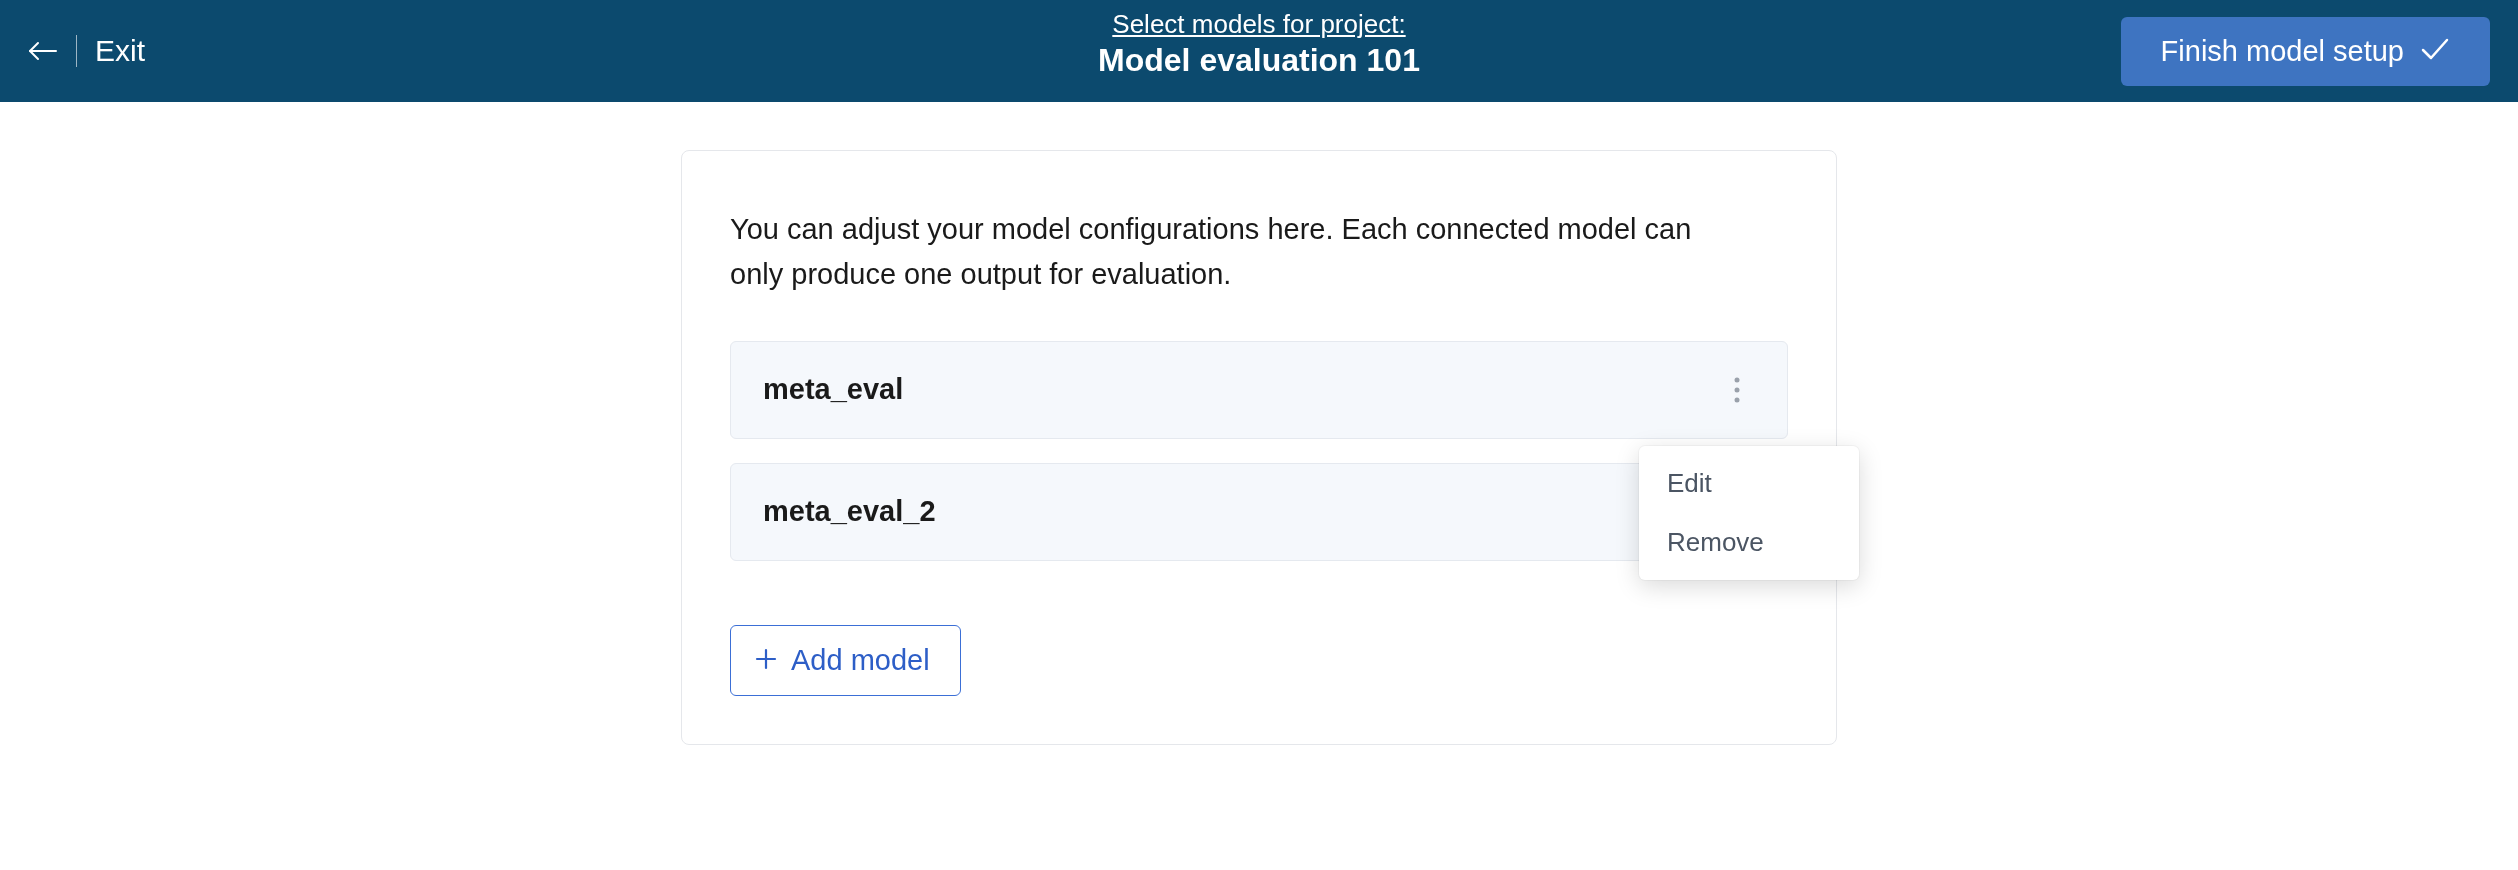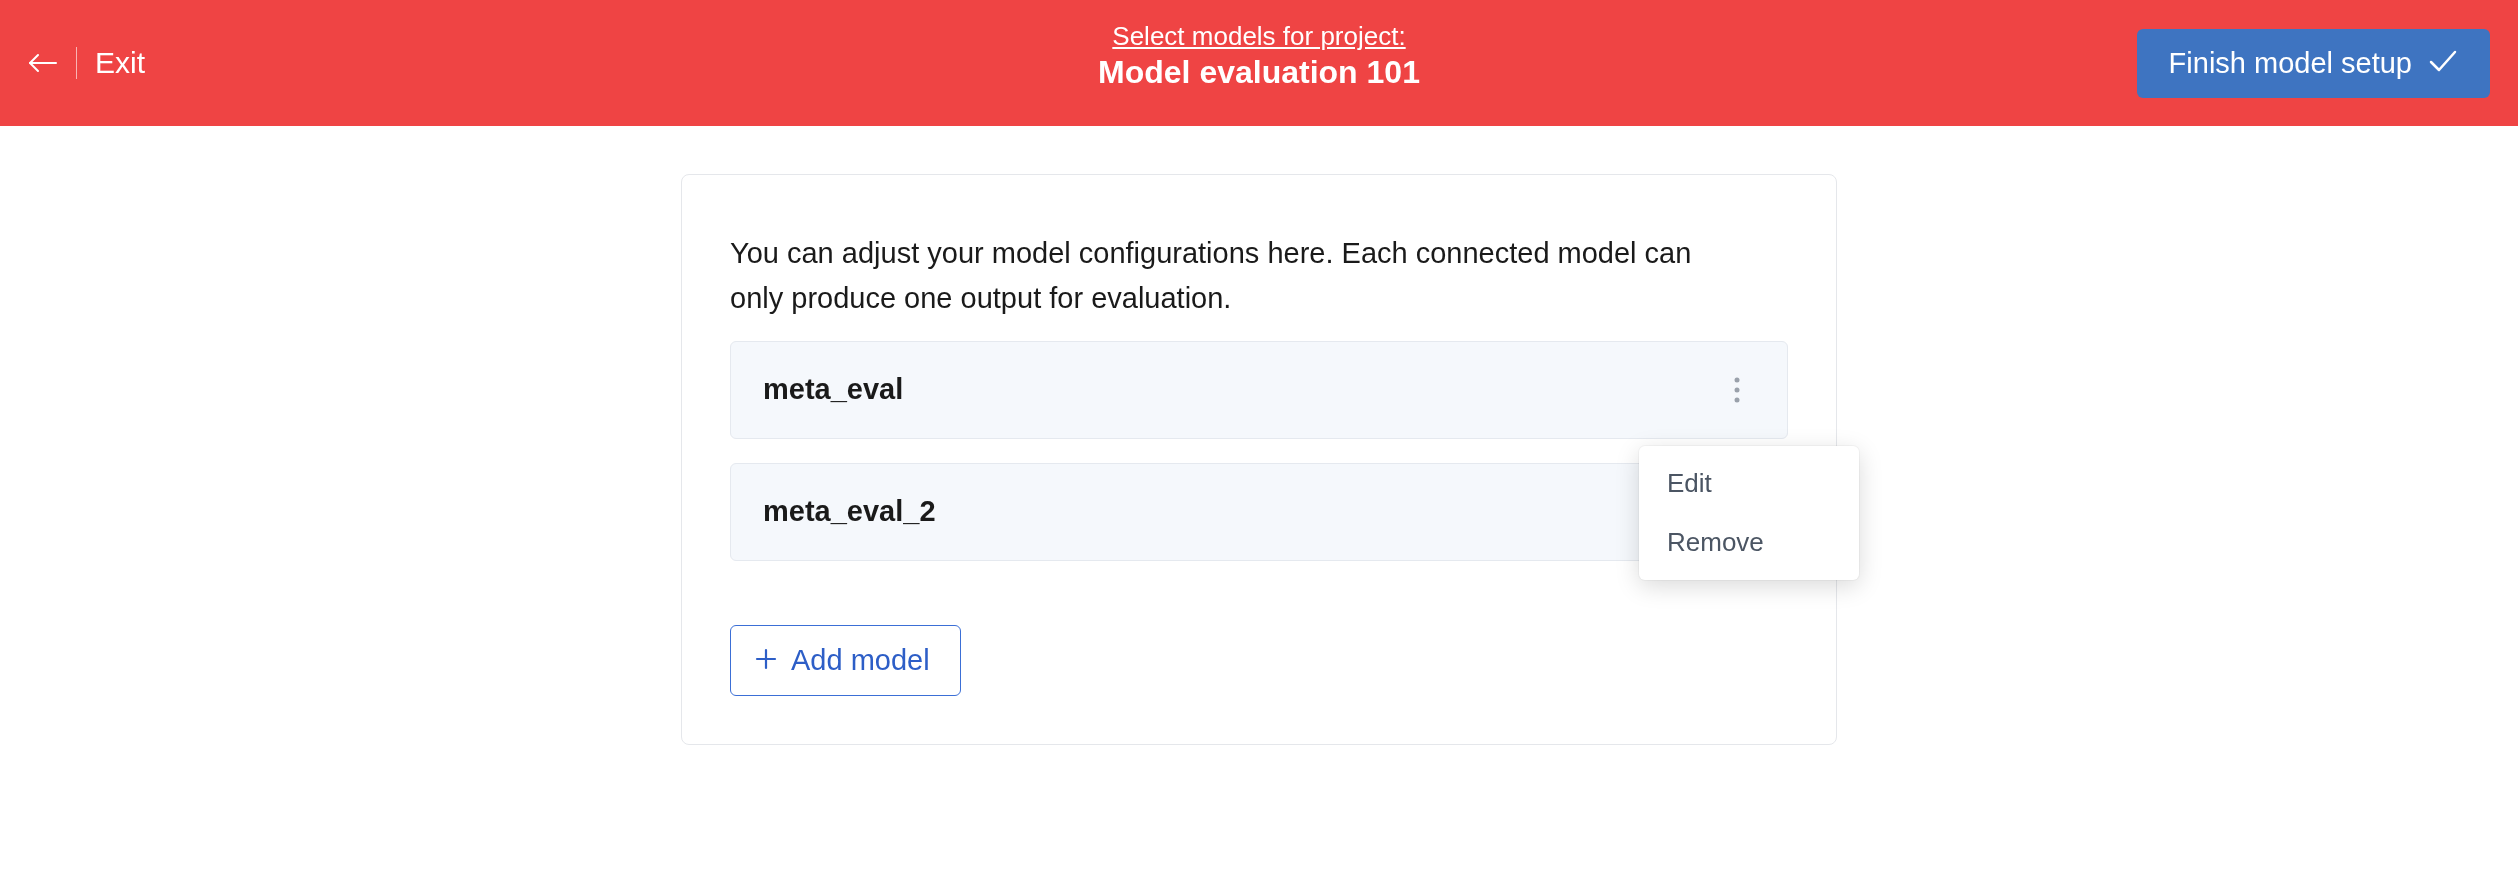--- a/index.html
+++ b/index.html
@@ -9,22 +9,22 @@
     }
     
     body {
       font-family: -apple-system, BlinkMacSystemFont, "Segoe UI", "Helvetica Neue", Arial, sans-serif;
       background: #ffffff;
       width: 2518px;
     }
     
     
     .header {
-      background: #ef4444;
-      height: 126px;
+      background: #0c4a6e;
+      height: 102px;
       display: flex;
       align-items: center;
       justify-content: space-between;
       padding: 0 28px;
       position: relative;
     }
     
     .exit-group {
       display: flex;
       align-items: center;
@@ -70,21 +70,21 @@
     .header-title {
       font-size: 32px;
       font-weight: 700;
     }
     
     .finish-button {
       background: #3e74c1;
       color: #ffffff;
       border: none;
       border-radius: 6px;
-      padding: 18px 32px;
+      padding: 18px 40px;
       font-size: 29px;
       font-weight: 400;
       display: flex;
       align-items: center;
       gap: 16px;
       cursor: pointer;
     }
     
     .finish-button svg {
       stroke: #ffffff;
@@ -101,21 +101,21 @@
       width: 1156px;
       border: 1px solid #e5e7eb;
       border-radius: 8px;
       padding: 56px 48px 48px 48px;
     }
     
     .panel-desc {
       font-size: 29px;
       line-height: 1.55;
       color: #1a1a1a;
-      margin-bottom: 20px;
+      margin-bottom: 44px;
       max-width: 1020px;
     }
     
     
     .model-row {
       position: relative;
       background: #f5f8fc;
       border: 1px solid #e5e9ef;
       border-radius: 6px;
       padding: 30px 32px;

